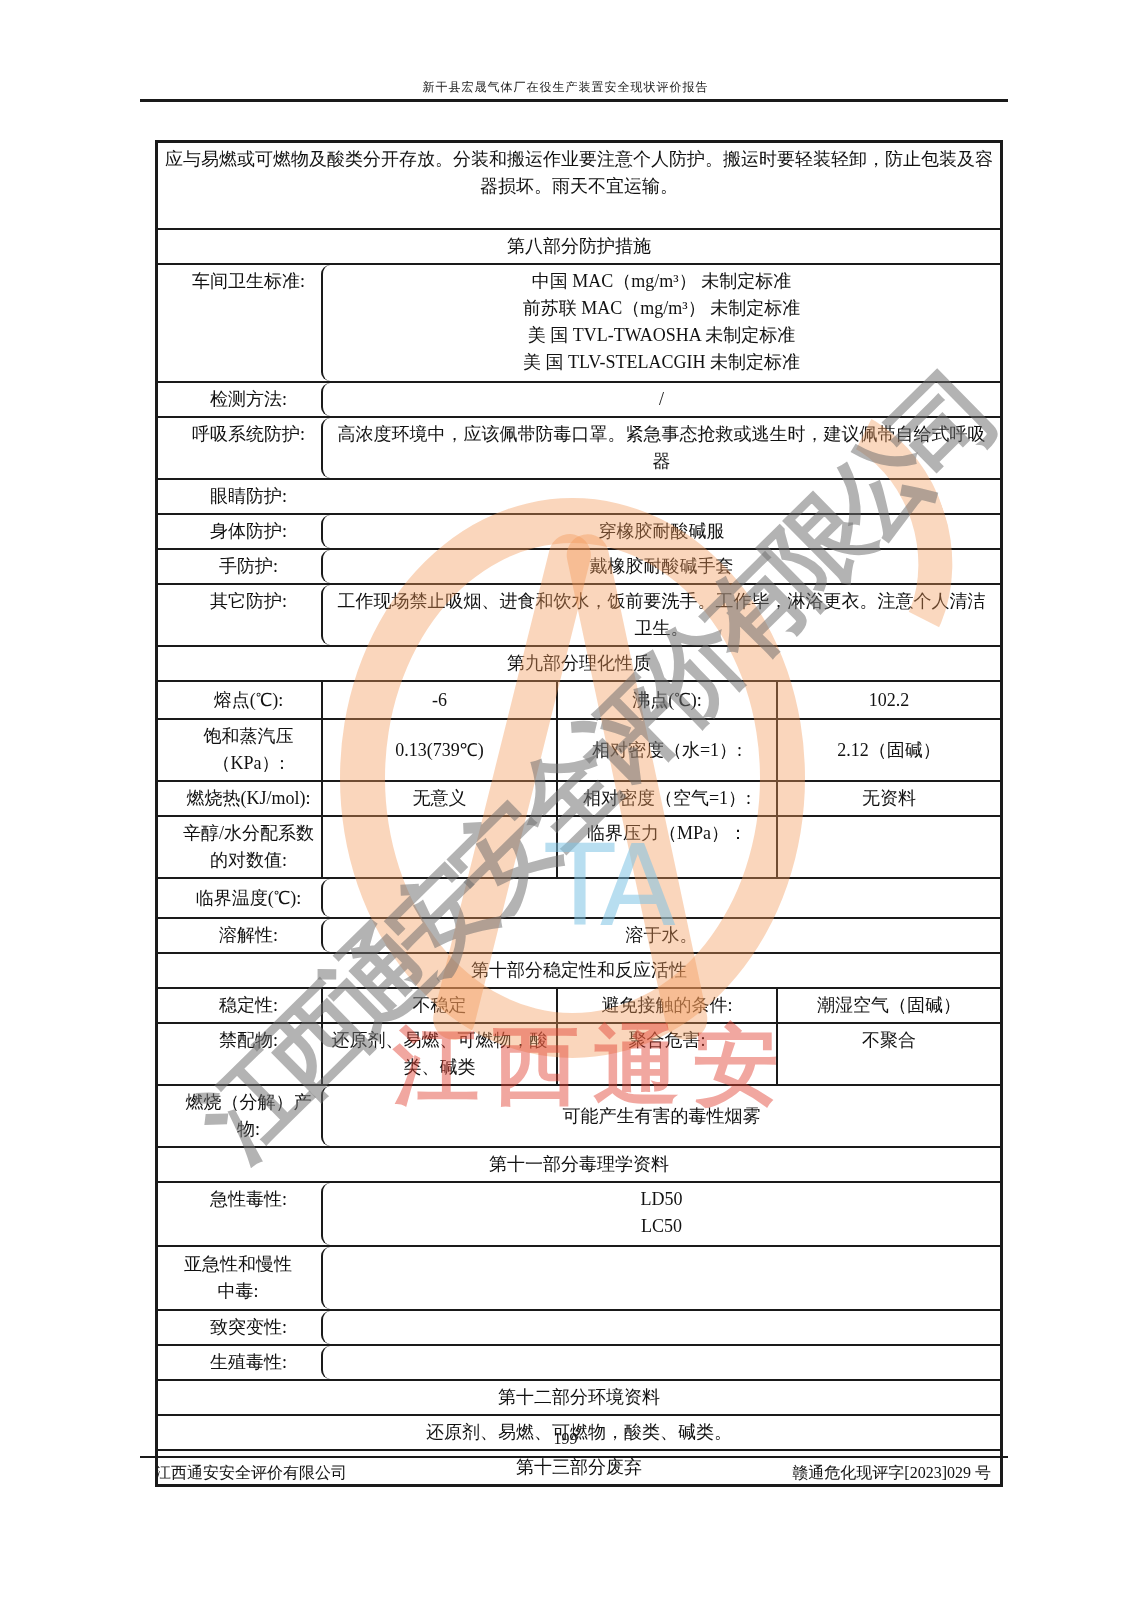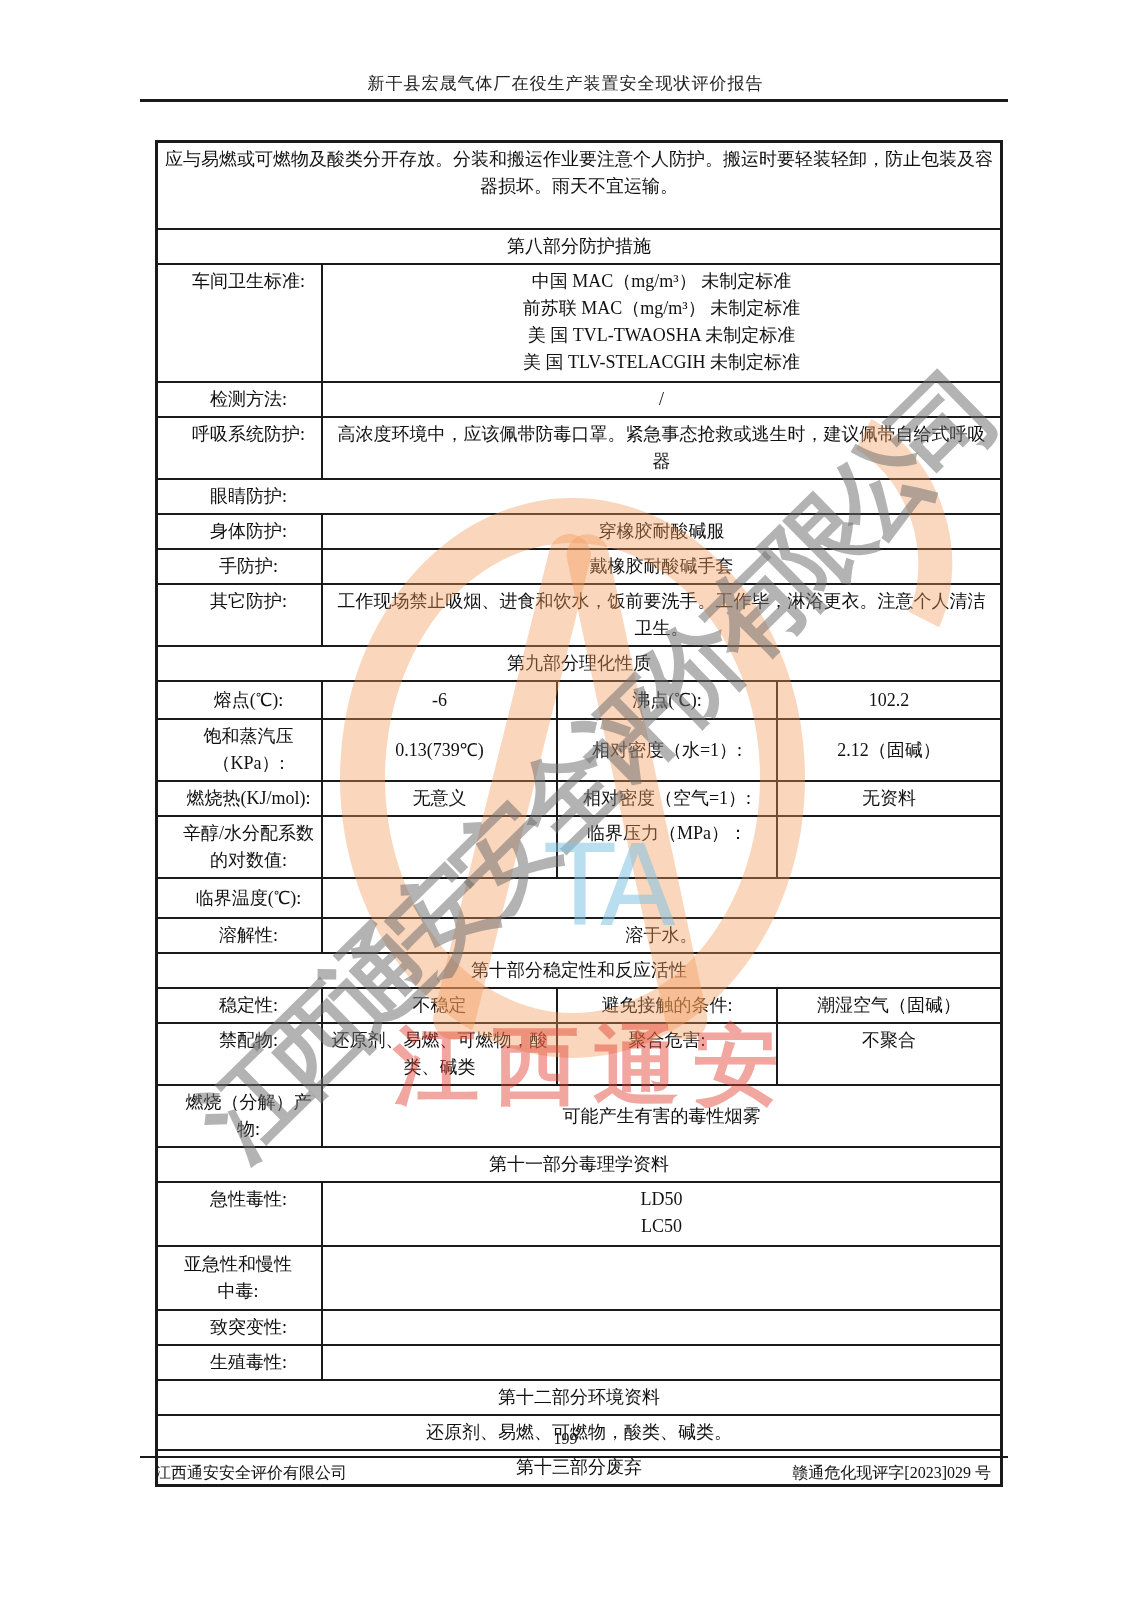--- a/index.html
+++ b/index.html
@@ -7,22 +7,22 @@
     position:relative;
     width:1131px;height:1600px;
     margin:0 auto;
     background:#ffffff;
     font-family:"Liberation Serif", serif;
     color:#111;
     overflow:hidden;
   }
   
   .doc-title{
-    position:absolute;top:72px;left:0;width:100%;
-    text-align:center;font-size:17px;letter-spacing:1px;color:#222;
+    position:absolute;top:79px;left:0;width:100%;
+    text-align:center;font-size:12px;letter-spacing:1px;color:#222;
   }
   .header-rule{
     position:absolute;top:99px;left:140px;width:868px;height:3px;background:#1a1a1a;
   }
   
   .msds{
     position:absolute;left:155px;top:140px;width:848px;
     border:3px solid #1a1a1a;
     box-sizing:border-box;
     font-size:18px;line-height:1.5;
@@ -36,21 +36,21 @@
     padding:3px 6px;
     display:flex;flex-direction:column;justify-content:center;
     text-align:center;
   }
   .cell:first-child{border-left:none;}
   .full{flex:1;}
   .c1{width:163px;flex:none;padding-left:24px;}
   .c2{width:235px;flex:none;}
   .c3{width:220px;flex:none;}
   .c4{flex:1;}
-  .rest{flex:1;}
+  .rest{flex:1;border-radius:9px;}
   .top{justify-content:flex-start;}
   .sec .cell{font-size:18px;}
   .narrow span{display:inline-block;max-width:112px;}
   .lines div{min-height:27px;}
   
   .page-number{
     position:absolute;top:1430px;left:0;width:100%;
     text-align:center;font-size:16px;
   }
   .footer-rule{

